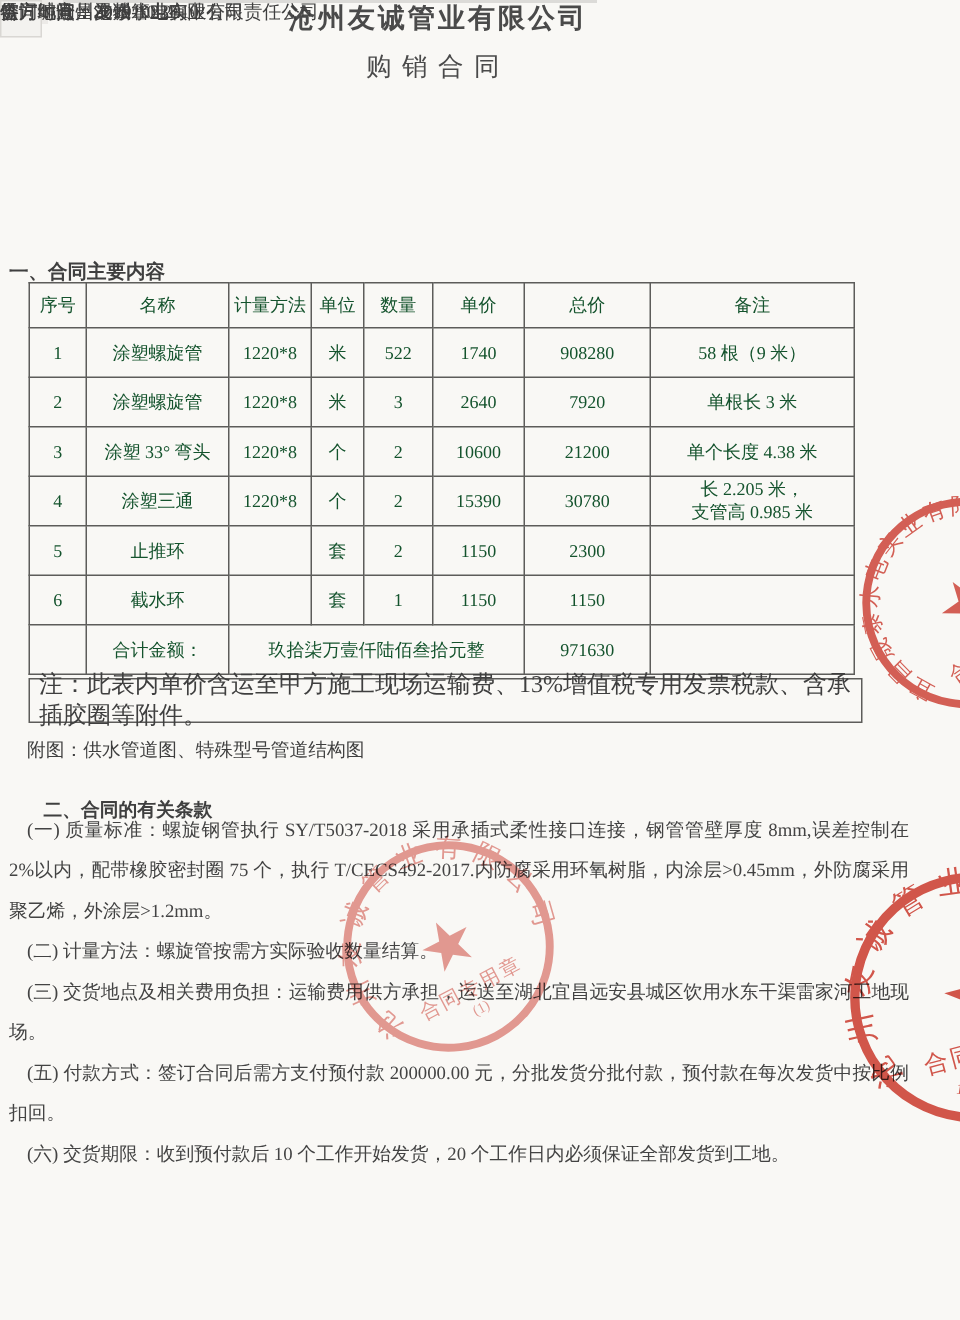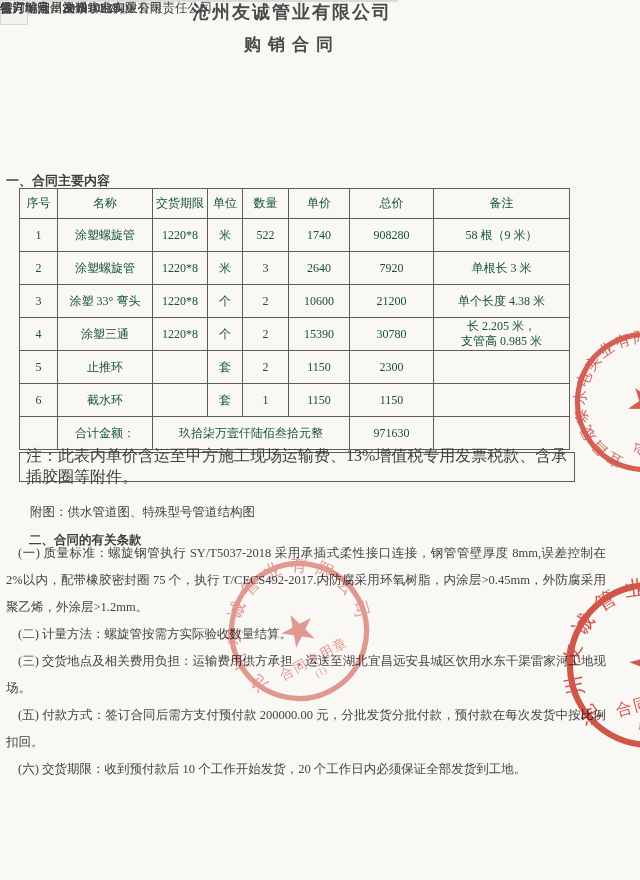--- a/index.html
+++ b/index.html
@@ -16,32 +16,32 @@
   .art-topline { left:0; top:2; width:398px; height:2px; background:#dcdbd8; }
   .art-tr1 { left:552; top:0; width:42px; height:13px; background:#efedeb; }
   .art-tr2 { left:608; top:0; width:32px; height:16px; background:#eceae7; }
   .art-l1 { left:0; top:232; width:5px; height:9px; background:#b9b8b5; }
   .art-l2 { left:0; top:292; width:4px; height:14px; background:#c2c1be; }
   .art-l3 { left:0; top:632; width:3px; height:11px; background:#cac9c6; }
   .art-br { left:612; top:788; width:26px; height:23px; border:1px solid #d9d7d3; background:#f3f2ef; }
 
   .title-wrap { position:absolute; left:0; top:54; width:584px; text-align:center; }
   .company-title { margin:0; font-size:18px; font-weight:600; letter-spacing:2px; color:#4a4a4a; }
-  .doc-title { margin:9px 0 0 0; font-size:17px; font-weight:700; letter-spacing:7px; color:#4a4a4a; }
+  .doc-title { margin:9px 0 0 0; font-size:17px; font-weight:400; letter-spacing:7px; color:#4a4a4a; }
 
   .meta-line { position:absolute; margin:0; font-size:12.5px; white-space:nowrap; }
   .m-supplier { left:8; top:115; }
   .m-buyer { left:8; top:152; }
   .m-contract { left:415; top:113; }
   .m-place { left:415; top:135; }
   .m-date { left:415; top:151;font-family:Liberation Serif, serif; }
 
   .sec1-heading { position:absolute; left:6px; top:172px; margin:0; font-size:13px; font-weight:600; }
   .sec2-heading { position:absolute; left:13px; top:516px; margin:16px; font-size:12.5px; font-weight:600; }
-  .attachment { position:absolute; left:18px; top:492px; margin:12px; font-size:12.5px; }
+  .attachment { position:absolute; left:18px; top:492px; margin:0; font-size:12.5px; }
 
   table.items {
     position:absolute; left:19px; top:188px;
     width:550px; border-collapse:collapse; table-layout:fixed;
     font-size:12px; color:#14532d;
   }
   table.items td, table.items th {
     border:1px solid #5d5c5a;
     text-align:center; vertical-align:middle;
     font-weight:normal; padding:0 2px; overflow:hidden;
@@ -101,21 +101,21 @@
         <col style="width:35px">
       <col style="width:46px">
         <col style="width:61px">
         <col style="width:84px">
         <col style="width:136px">
     </colgroup>
     <thead>
       <tr>
         <th>序号</th>
         <th>名称</th>
-        <th>交货期限</th>
+        <th>计量方法</th>
         <th>单位</th>
         <th>数量</th>
         <th>单价</th>
         <th>总价</th>
         <th>备注</th>
       </tr>
     </thead>
     <tbody>
       <tr>
         <td>1</td>

